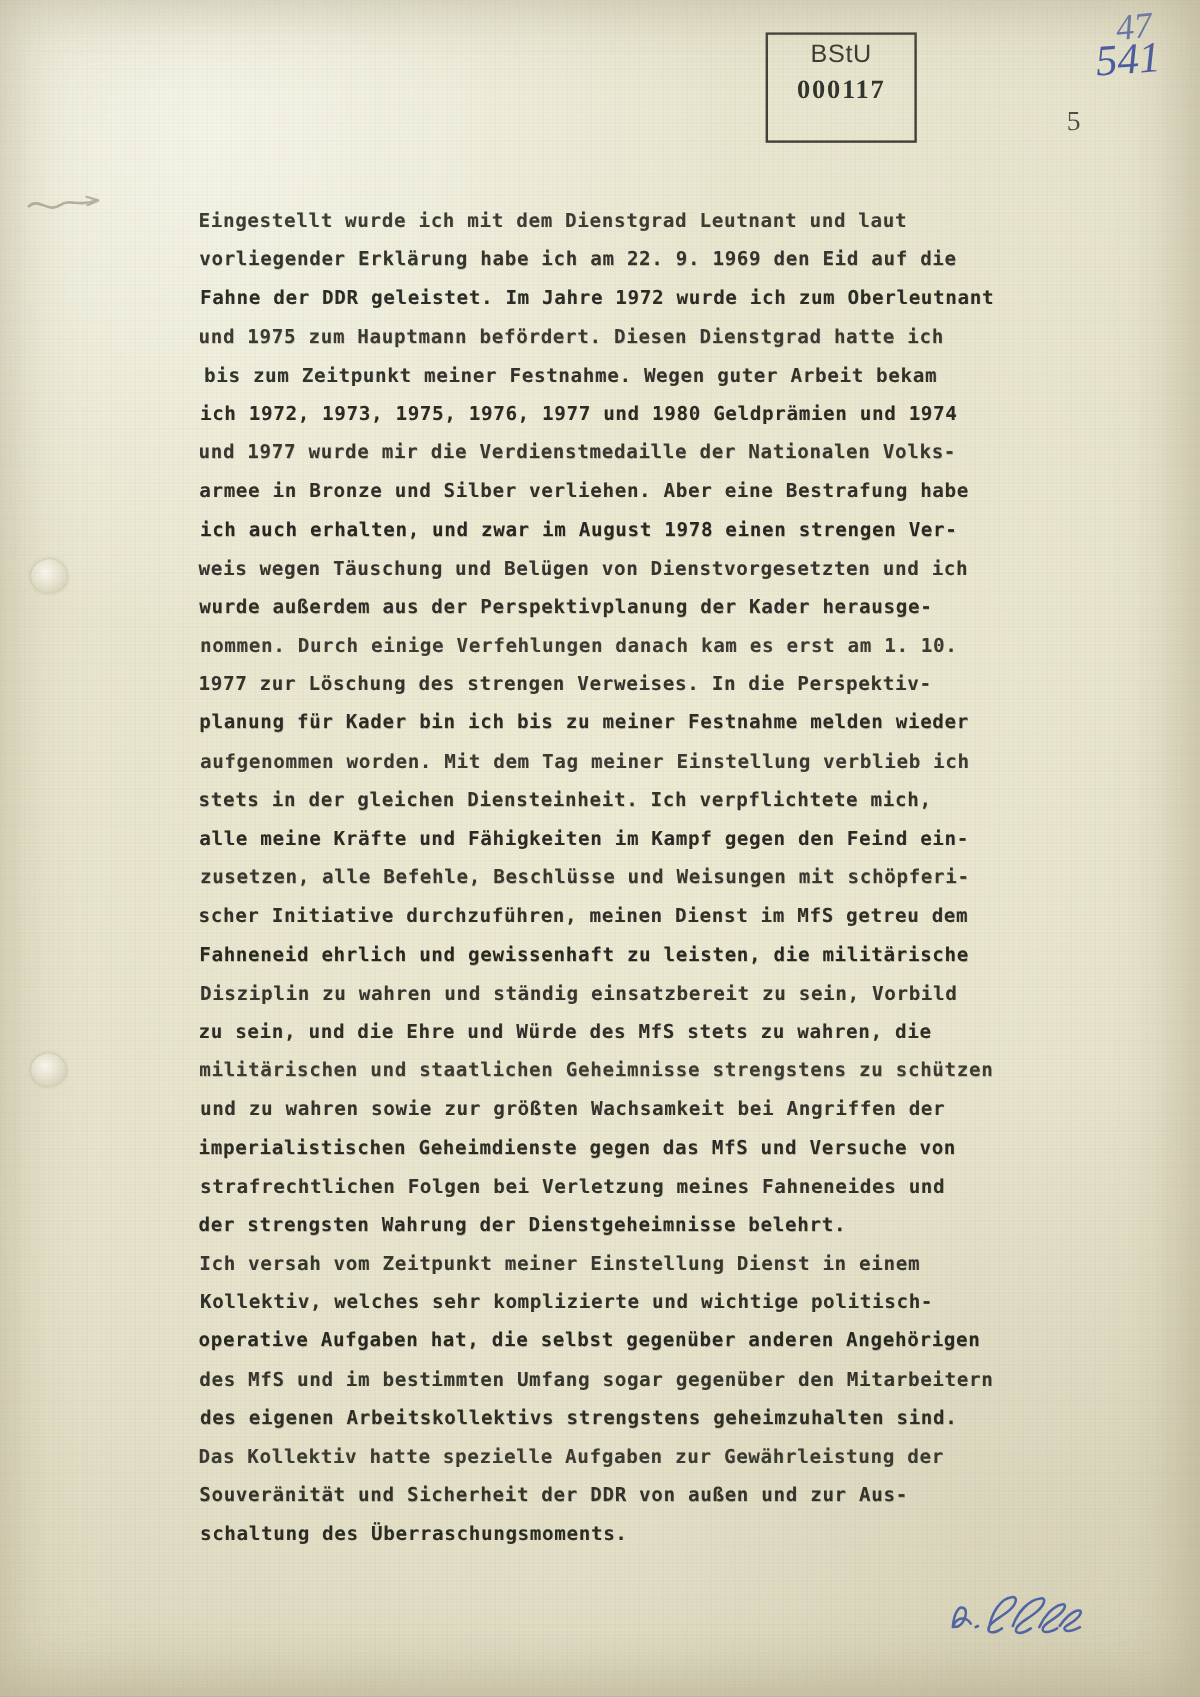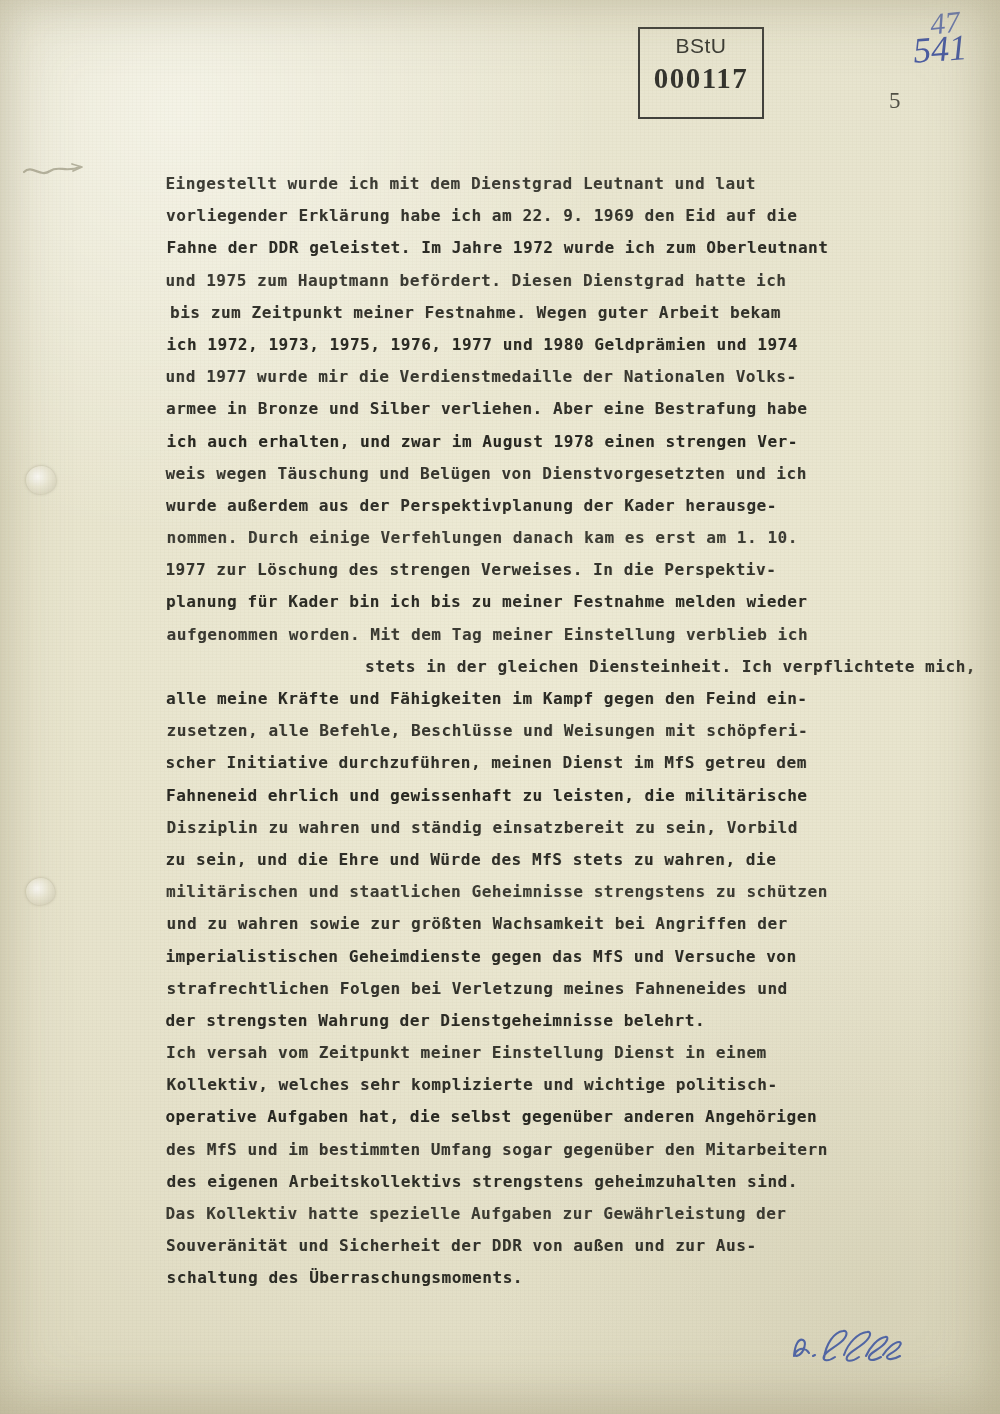--- a/index.html
+++ b/index.html
@@ -54,21 +54,21 @@
   .stamp-title {
     margin-top: 5px;
     font-family: "Liberation Sans", sans-serif;
     font-size: 21px;
     letter-spacing: 0.5px;
     color: #24241f;
   }
   .stamp-number {
     margin-top: 4px;
     font-family: "Liberation Serif", serif;
-    font-size: 29px;
+    font-size: 22px;
     font-weight: 700;
     letter-spacing: 1.5px;
     color: #1c1c18;
   }
   .hand-top {
     position: absolute;
     left: 930px;
     top: 6px;
     font-family: "Liberation Serif", serif;
     font-style: italic;
@@ -175,21 +175,21 @@
       <div class="line" style="opacity: 0.97; margin-left: 0.6px;">ich 1972, 1973, 1975, 1976, 1977 und 1980 Geldprämien und 1974</div>
       <div class="line" style="opacity: 0.9; margin-left: -0.6px;">und 1977 wurde mir die Verdienstmedaille der Nationalen Volks-</div>
       <div class="line" style="opacity: 0.94; margin-left: 0px;">armee in Bronze und Silber verliehen. Aber eine Bestrafung habe</div>
       <div class="line" style="opacity: 0.98; margin-left: 0.6px;">ich auch erhalten, und zwar im August 1978 einen strengen Ver-</div>
       <div class="line" style="opacity: 0.91; margin-left: -0.6px;">weis wegen Täuschung und Belügen von Dienstvorgesetzten und ich</div>
       <div class="line" style="opacity: 0.95; margin-left: 0px;">wurde außerdem aus der Perspektivplanung der Kader herausge-</div>
       <div class="line" style="opacity: 0.88; margin-left: 0.6px;">nommen. Durch einige Verfehlungen danach kam es erst am 1. 10.</div>
       <div class="line" style="opacity: 0.92; margin-left: -0.6px;">1977 zur Löschung des strengen Verweises. In die Perspektiv-</div>
       <div class="line" style="opacity: 0.96; margin-left: 0px;">planung für Kader bin ich bis zu meiner Festnahme melden wieder</div>
       <div class="line" style="opacity: 0.89; margin-left: 0.6px;">aufgenommen worden. Mit dem Tag meiner Einstellung verblieb ich</div>
-      <div class="line" style="opacity: 0.93; margin-left: -0.6px; text-align: right;">stets in der gleichen Diensteinheit. Ich verpflichtete mich,</div>
+      <div class="line" style="opacity: 0.93; margin-left: -0.6px;">stets in der gleichen Diensteinheit. Ich verpflichtete mich,</div>
       <div class="line" style="opacity: 0.97; margin-left: 0px;">alle meine Kräfte und Fähigkeiten im Kampf gegen den Feind ein-</div>
       <div class="line" style="opacity: 0.9; margin-left: 0.6px;">zusetzen, alle Befehle, Beschlüsse und Weisungen mit schöpferi-</div>
       <div class="line" style="opacity: 0.94; margin-left: -0.6px;">scher Initiative durchzuführen, meinen Dienst im MfS getreu dem</div>
       <div class="line" style="opacity: 0.98; margin-left: 0px;">Fahneneid ehrlich und gewissenhaft zu leisten, die militärische</div>
       <div class="line" style="opacity: 0.91; margin-left: 0.6px;">Disziplin zu wahren und ständig einsatzbereit zu sein, Vorbild</div>
       <div class="line" style="opacity: 0.95; margin-left: -0.6px;">zu sein, und die Ehre und Würde des MfS stets zu wahren, die</div>
       <div class="line" style="opacity: 0.88; margin-left: 0px;">militärischen und staatlichen Geheimnisse strengstens zu schützen</div>
       <div class="line" style="opacity: 0.92; margin-left: 0.6px;">und zu wahren sowie zur größten Wachsamkeit bei Angriffen der</div>
       <div class="line" style="opacity: 0.96; margin-left: -0.6px;">imperialistischen Geheimdienste gegen das MfS und Versuche von</div>
       <div class="line" style="opacity: 0.93; margin-left: 0.6px;">strafrechtlichen Folgen bei Verletzung meines Fahneneides und</div>

